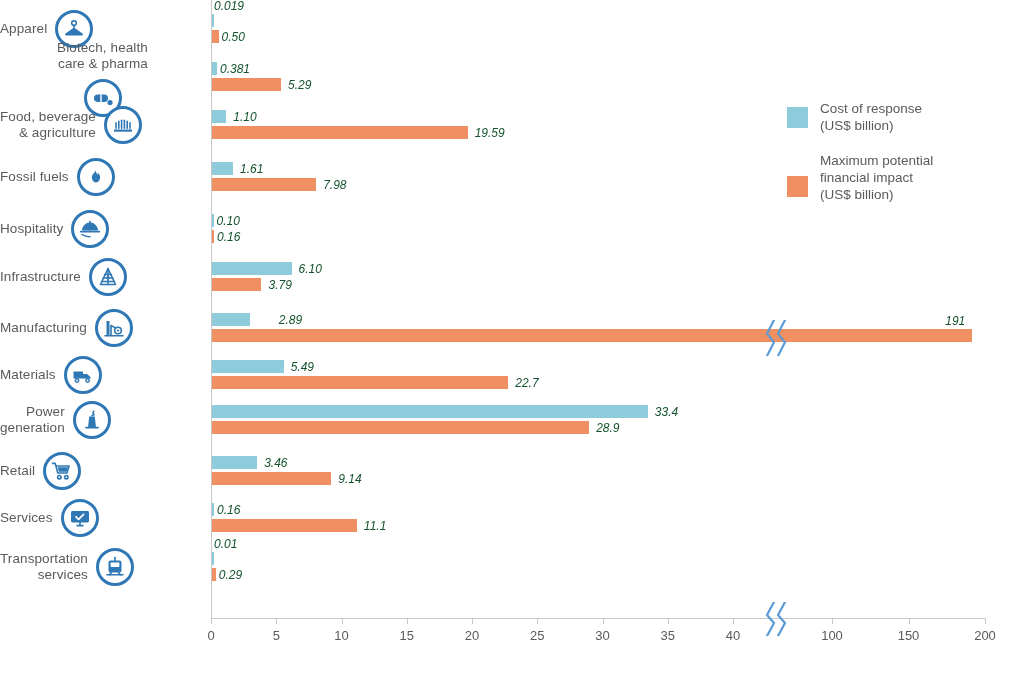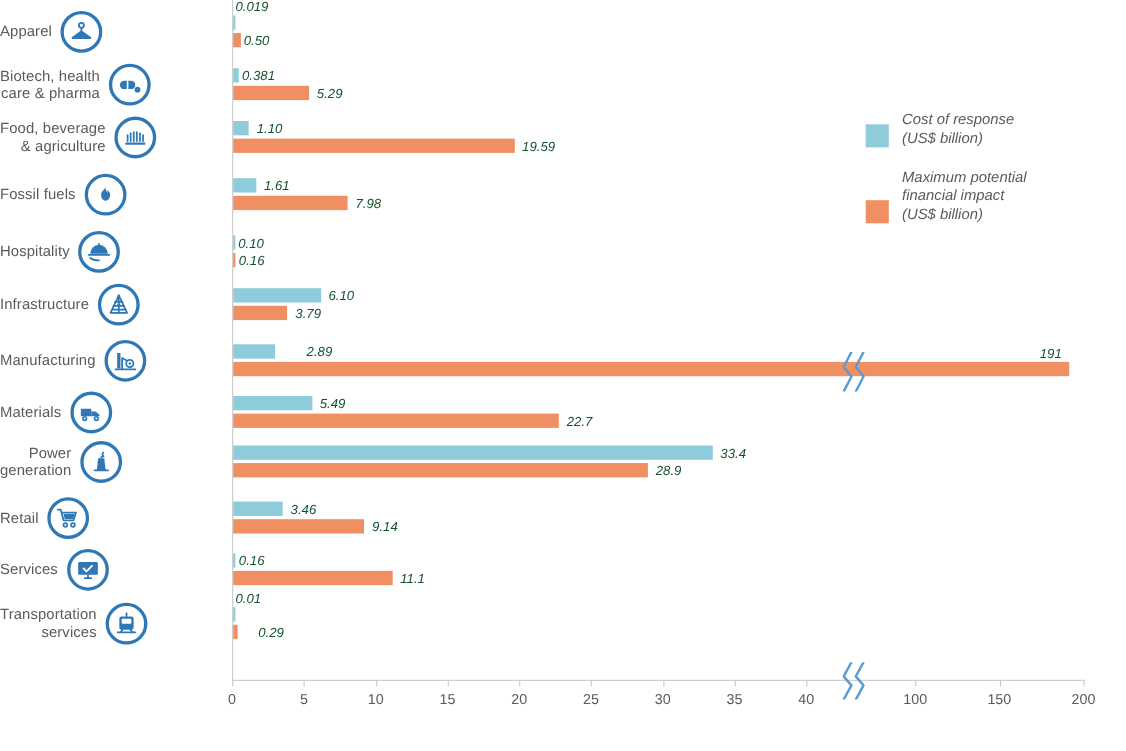--- a/index.html
+++ b/index.html
@@ -137,23 +137,22 @@
   
   #legend {
     position: absolute;
     left: 787px;
     top: 100px;
     width: 225px;
   }
   .legend-item {
     position: relative;
     display: flex;
-    align-items: flex-end;
+    align-items: center;
     margin-bottom: 18px;
-    font-style: italic;
   }
   .legend-swatch {
     width: 21px;
     height: 21px;
     flex: 0 0 21px;
     margin-right: 12px;
   }
   .legend-swatch.blue   { background: #8ecbdb; }
   .legend-swatch.orange { background: #f08f62; }
   .legend-text {
@@ -174,21 +173,21 @@
       <div class="cat-row" style="top: 9.5px; height: 38px;">
         <div class="cat-label">Apparel</div>
         <div class="cat-icon">
           <svg width="24" height="24" viewBox="0 0 24 24">
             <circle cx="12" cy="6" r="2.3" stroke="#2f78b5" fill="none" stroke-width="1.6" stroke-linecap="round" stroke-linejoin="round"></circle>
             <path d="M12 8.3v2.2" stroke="#2f78b5" fill="none" stroke-width="1.6" stroke-linecap="round" stroke-linejoin="round"></path>
             <path d="M12 10.5 3.5 16.6c-.8.6-.4 1.9.6 1.9h15.8c1 0 1.4-1.3.6-1.9L12 10.5z" fill="#2f78b5"></path>
           </svg>
         </div>
       </div>
-      <div class="cat-row" style="top: 58px; height: 38px;">
+      <div class="cat-row" style="top: 40px; height: 38px; flex-direction: column;">
         <div class="cat-label">Biotech, health
 care &amp; pharma</div>
         <div class="cat-icon">
           <svg width="24" height="24" viewBox="0 0 24 24">
             <rect x="3" y="8.5" width="14" height="7.5" rx="3.75" fill="#2f78b5"></rect>
             <path d="M10 8.5v7.5" stroke="#fff" stroke-width="1.4"></path>
             <circle cx="19" cy="16.5" r="2.6" fill="#2f78b5"></circle>
           </svg>
         </div>
       </div>
@@ -354,21 +353,21 @@
         <div class="bar-value" style="left: 53.153px; top: 456.5px;">3.46</div>
         <div class="bar orange" style="left: 1px; top: 472px; width: 119.277px;"></div>
         <div class="bar-value" style="left: 127.277px; top: 472.5px;">9.14</div>
         <div class="bar blue" style="left: 1px; top: 503px; width: 2.088px;"></div>
         <div class="bar-value" style="left: 6.088px; top: 503.5px;">0.16</div>
         <div class="bar orange" style="left: 1px; top: 519px; width: 144.855px;"></div>
         <div class="bar-value" style="left: 152.855px; top: 519.5px;">11.1</div>
         <div class="bar blue" style="left: 1px; top: 552px; width: 1.5px;"></div>
         <div class="bar-value" style="left: 3px; top: 538px;">0.01</div>
         <div class="bar orange" style="left: 1px; top: 568px; width: 3.7845px;"></div>
-        <div class="bar-value" style="left: 7.7845px; top: 568.5px; margin-left: 16px;">0.29</div>
+        <div class="bar-value" style="left: 7.7845px; top: 568.5px;">0.29</div>
       </div>
   <svg width="26" height="36" viewBox="0 0 26 36" class="break-mark" style="position: absolute; left: 555px; top: 320px;">
         <path d="M8 0 L1 13.68 L8 22.32 L1 36" stroke="#5b9bd5" stroke-width="2.2" fill="none" stroke-linecap="round" stroke-linejoin="round"></path>
         <path d="M19 0 L12 13.68 L19 22.32 L12 36" stroke="#5b9bd5" stroke-width="2.2" fill="none" stroke-linecap="round" stroke-linejoin="round"></path>
       </svg>
     </div>
 
   <div id="xaxis">
     <div class="axis-line-x"></div>
     <div id="ticks">

